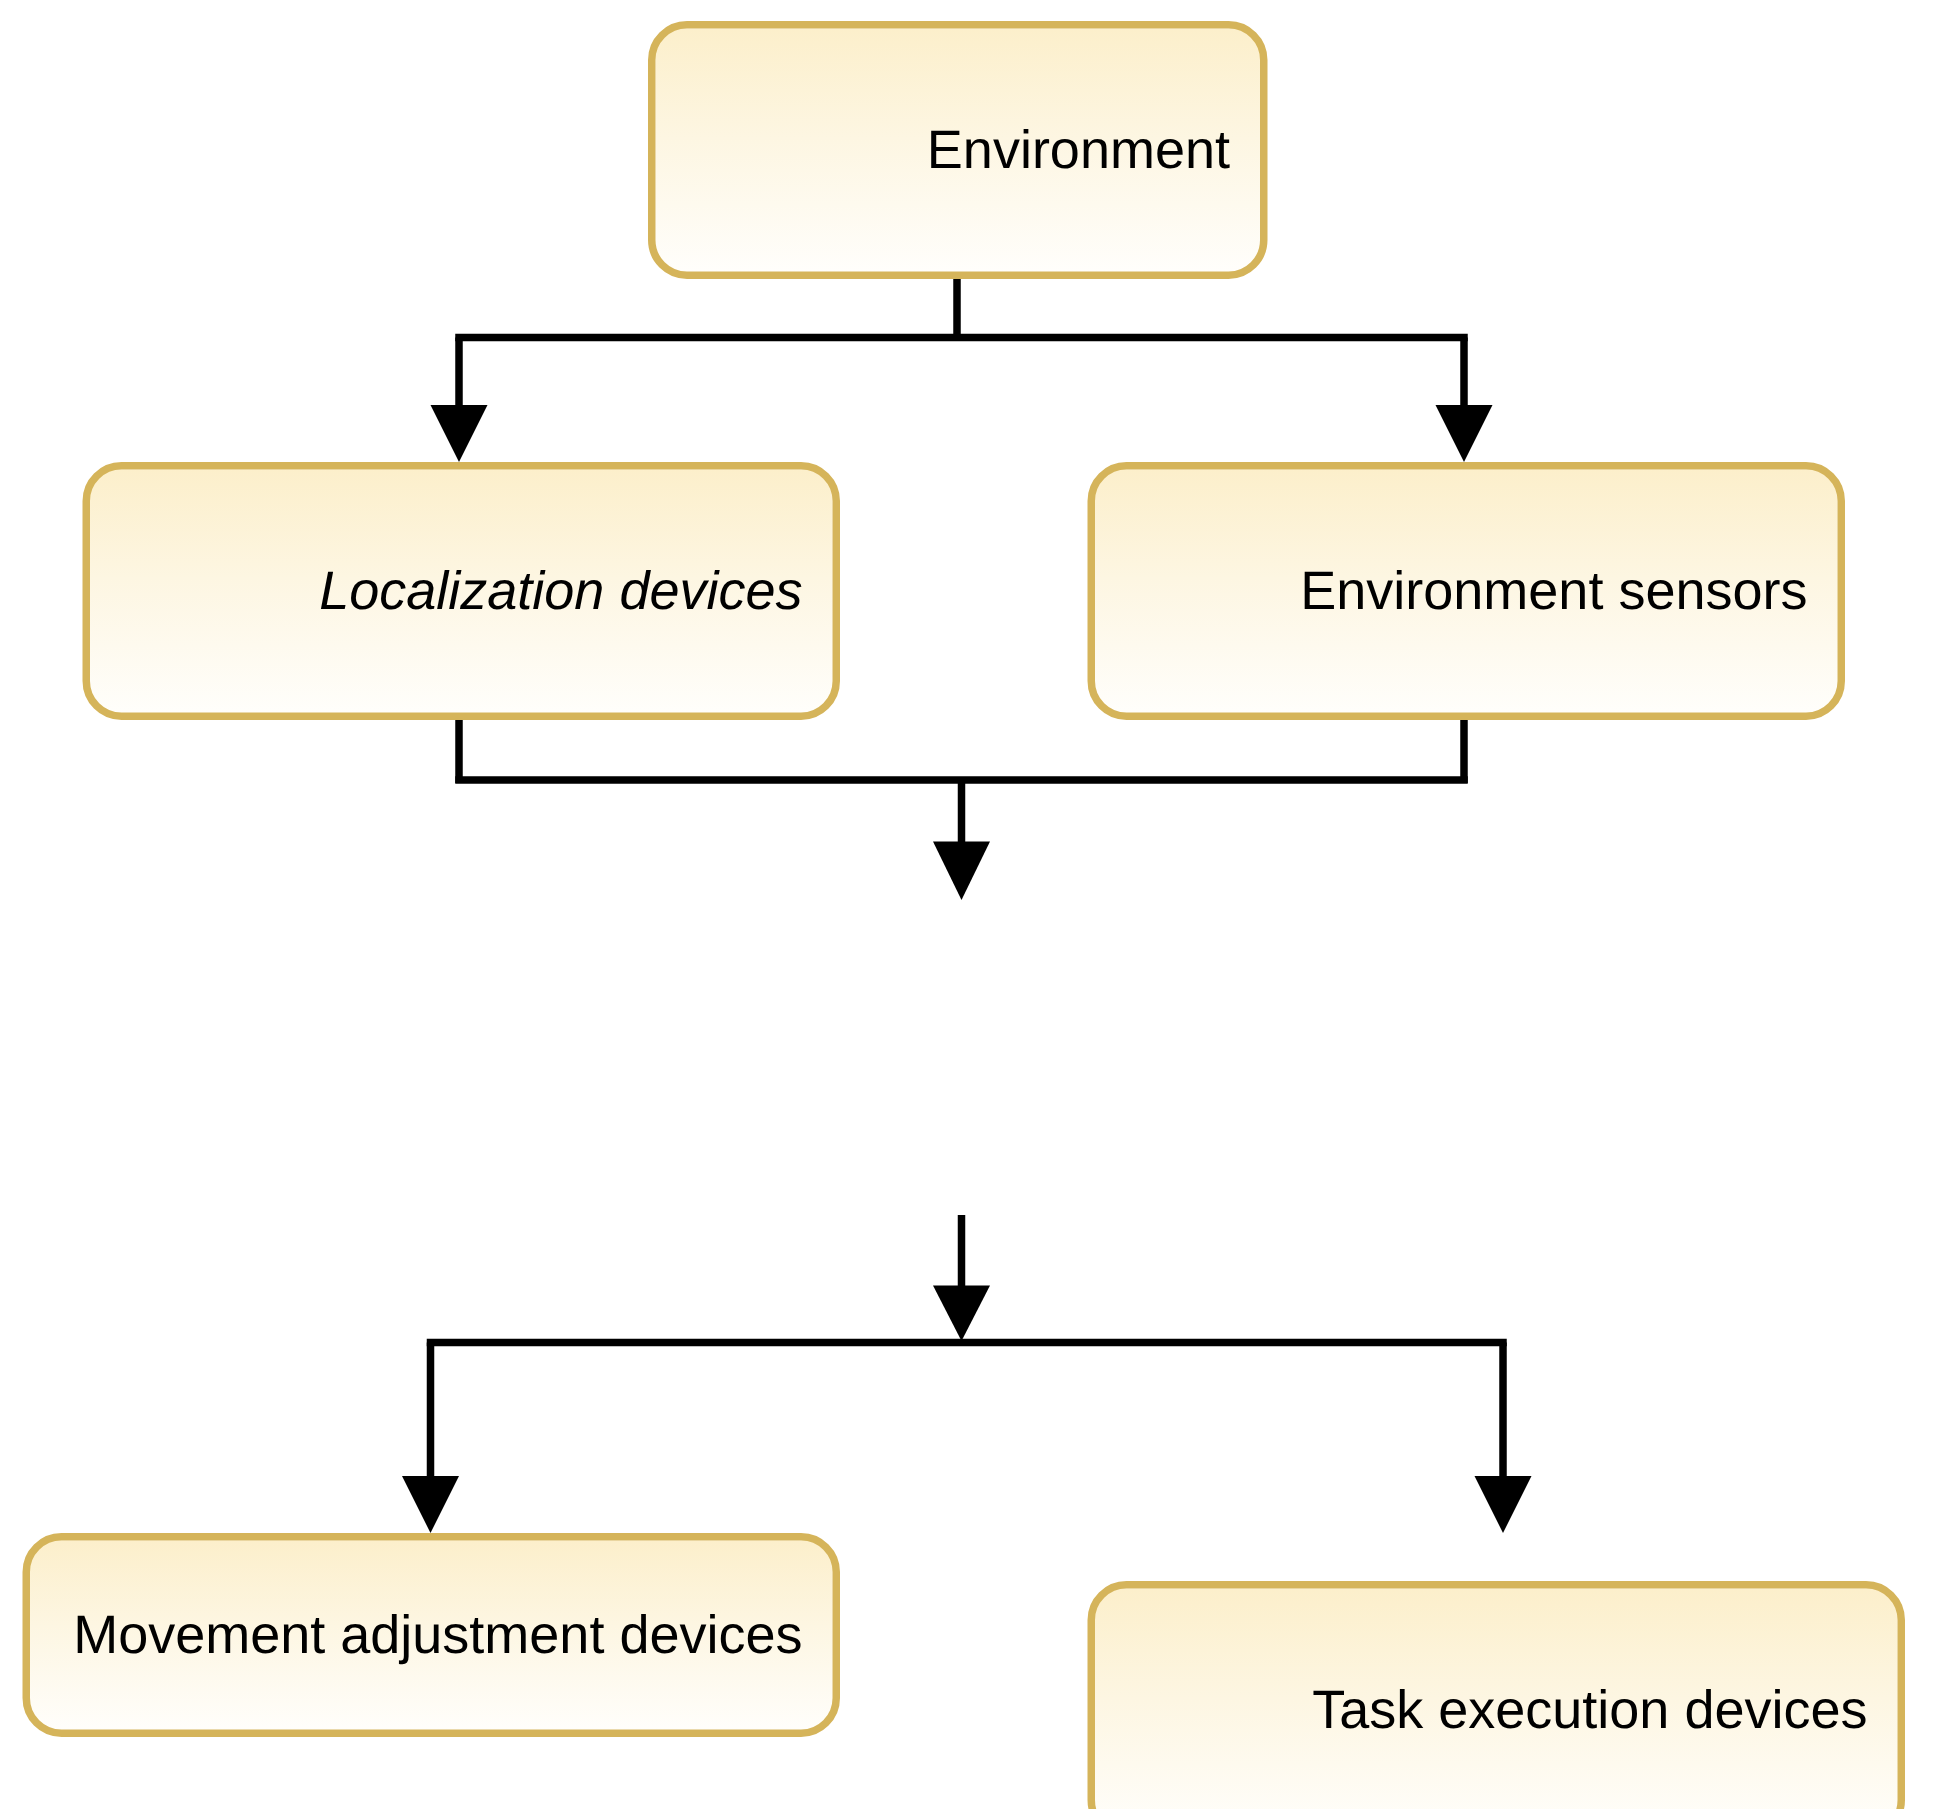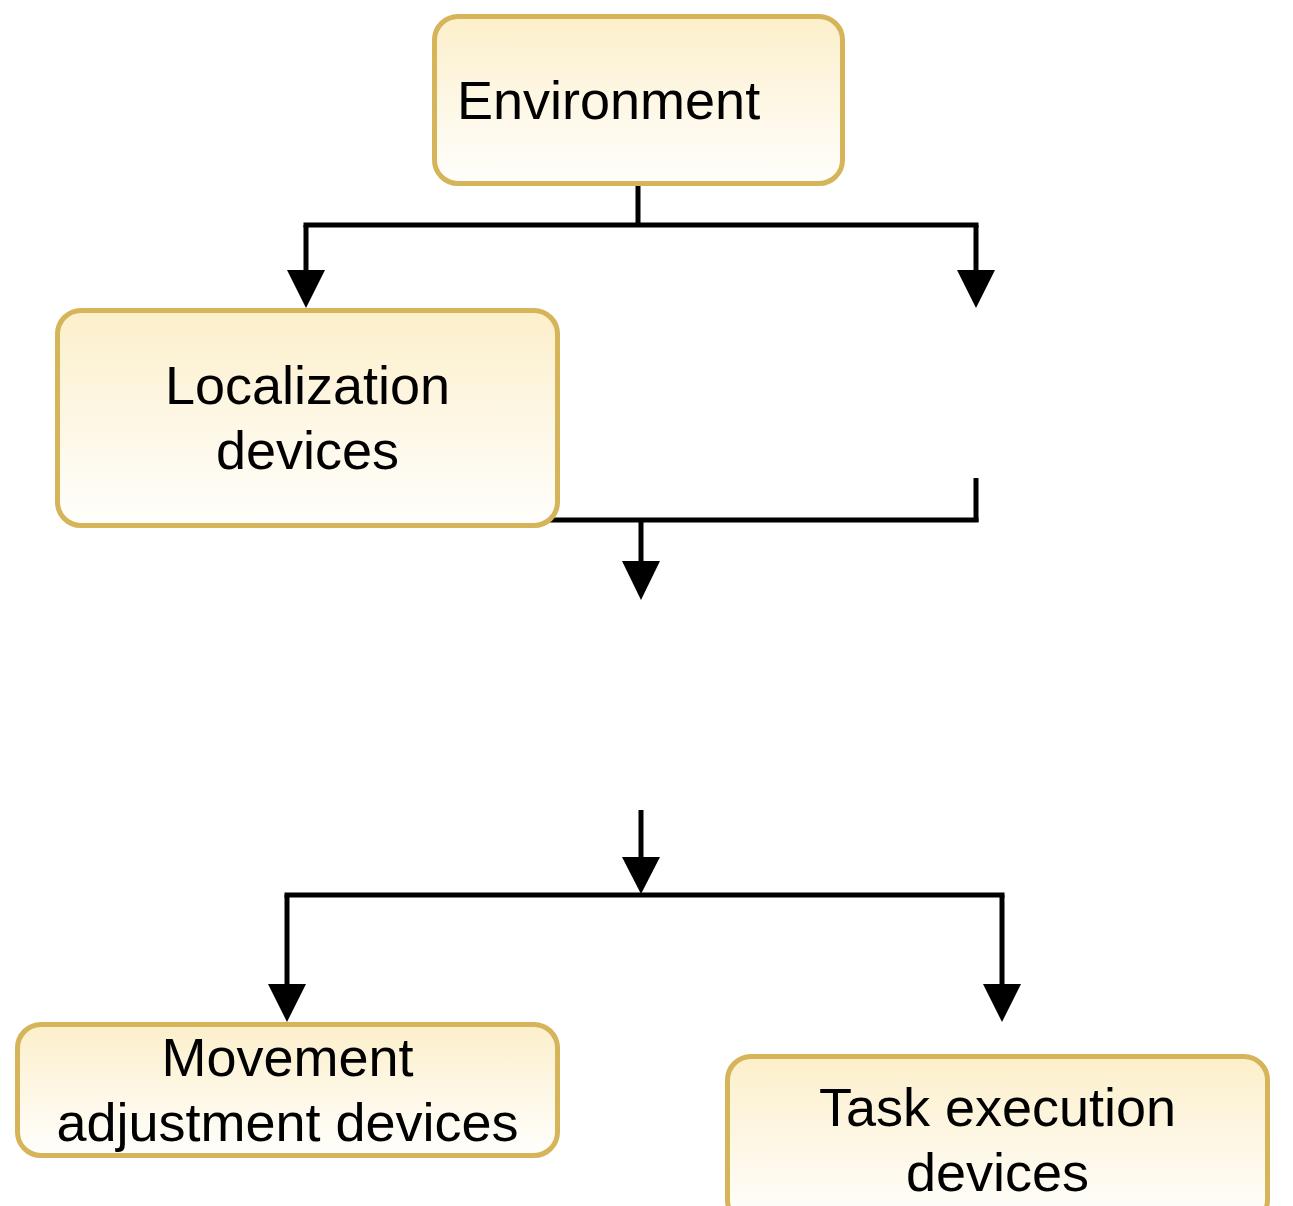--- a/index.html
+++ b/index.html
@@ -23,29 +23,29 @@
     height: 1206px;
   }
   .node {
     position: absolute;
     box-sizing: border-box;
     border: 5px solid #d5b45a;
     border-radius: 26px;
     background: linear-gradient(to bottom, #fcefcb 0%, #fdf6e2 45%, #fffefb 100%);
     display: flex;
     align-items: center;
-    justify-content: flex-start;
+    justify-content: flex-end;
     text-align: center;
     padding: 4px 20px;
-    font-size: 54px;
+    font-size: 36px;
     line-height: 1.2;
     color: #000000;
   }
   #node-environment        { left: 432px; top: 14px;   width: 413px; height: 172px; }
-  #node-localization       { left: 55px;  top: 308px;  width: 505px; height: 220px; }
+  #node-localization       { left: 55px;  top: 308px;  width: 505px; height: 172px; font-style: italic; }
   #node-env-sensors        { left: 725px; top: 308px;  width: 505px; height: 172px; }
   #node-processing         { left: 472px; top: 602px;  width: 338px; height: 210px; }
   #node-movement           { left: 15px;  top: 1022px; width: 545px; height: 136px; }
   #node-task               { left: 725px; top: 1022px; width: 545px; height: 172px; margin-top: 32px; }
 </style>
 </head>
 <body>
 
 <div class="canvas">
 
@@ -80,20 +80,23 @@
   </svg>
 
   <div class="node" id="node-environment">
     <span>Environment</span>
   </div>
 
   <div class="node" id="node-localization">
     <span>Localization devices</span>
   </div>
 
+  <div class="node" id="node-env-sensors">
+    <span>Environment sensors</span>
+  </div>
 
 
   <div class="node" id="node-movement">
     <span>Movement adjustment devices</span>
   </div>
 
   <div class="node" id="node-task">
     <span>Task execution devices</span>
   </div>
 

